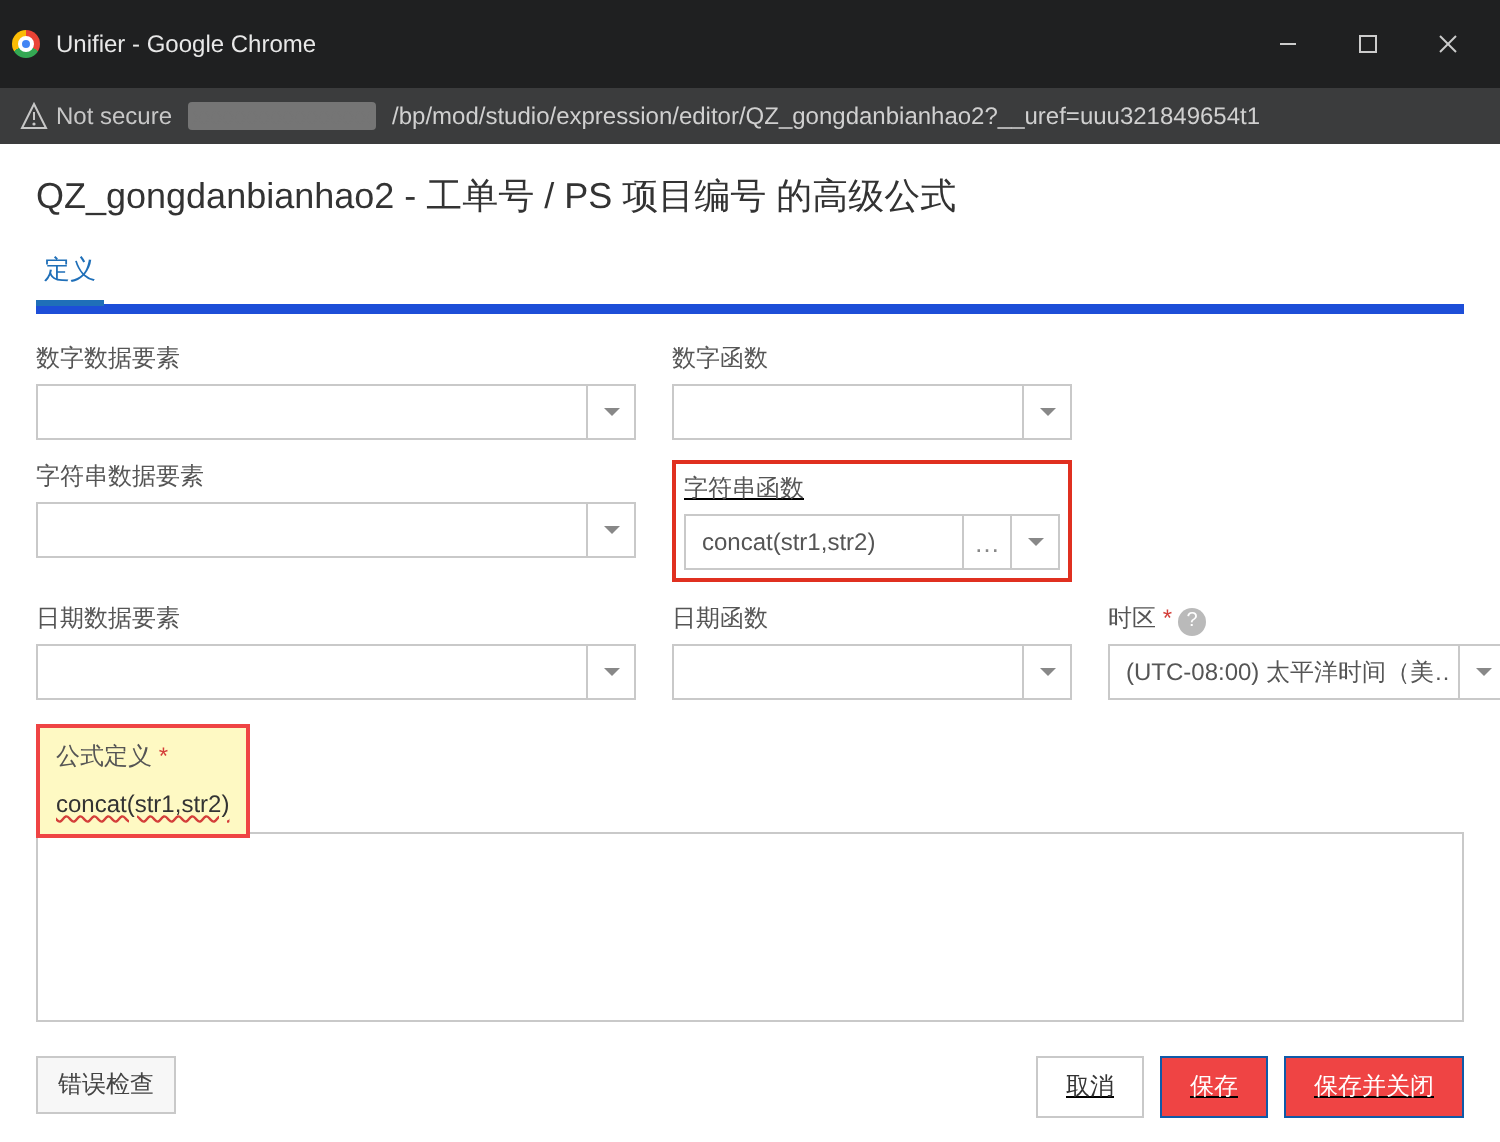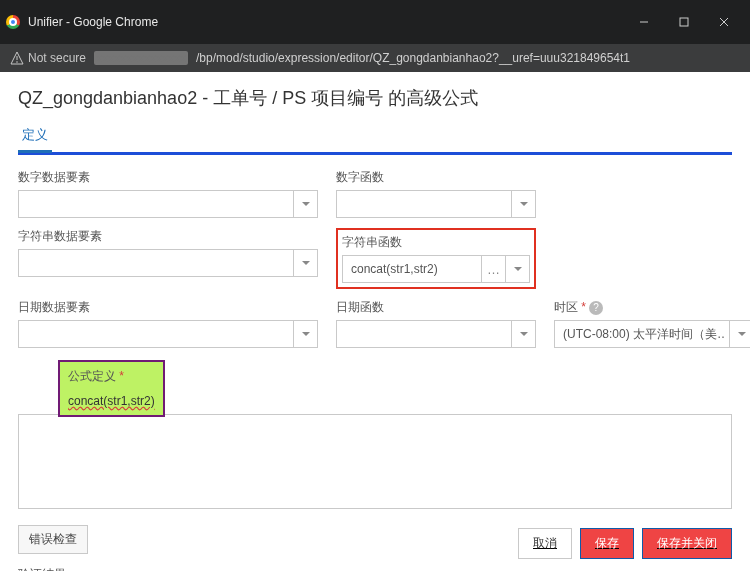--- a/index.html
+++ b/index.html
@@ -14,41 +14,41 @@
 .winbtn svg { stroke: #ccc; }
 
 
 .addrbar { height: 28px; background: #3b3c3d; color: #c7c7c7; display: flex; align-items: center; padding: 0 10px; font-size: 12px; gap: 8px; }
 .addrbar .warn { display:flex; align-items:center; gap:4px; }
 .addrbar .urlhost { background:#757575; color:#757575; border-radius:2px; padding:0 2px; }
 
 
 .page { padding: 14px 18px 10px 18px; }
 .page-title { font-size: 18px; color: #333; margin-bottom: 10px; font-weight: 400; }
-.tabs { border-bottom: 3px solid #1d4ed8; margin-bottom: 14px; }
+.tabs { border-bottom: 5px solid #1d4ed8; margin-bottom: 14px; }
 .tab { display:inline-block; padding: 6px 4px; font-size: 13px; color: #1f6fb8; border-bottom: 3px solid #1f6fb8; margin-bottom:-1px; }
 
 .grid { display: grid; grid-template-columns: 300px 200px 200px; column-gap: 18px; row-gap: 10px; }
 .field label { display:block; font-size: 12px; color: #555; margin-bottom: 4px; }
 .req { color: #d43f3a; }
 .help { display:inline-block; width:14px; height:14px; border-radius:50%; background:#bababa; color:#fff; font-size:10px; line-height:14px; text-align:center; margin-left:3px; }
 
 .select, .combo { position: relative; }
 .select input, .combo input { width: 100%; height: 28px; border: 1px solid #c9c9c9; padding: 0 28px 0 8px; font-size: 12px; color:#555; background:#fff; }
 .caret { position:absolute; top:1px; right:1px; bottom:1px; width:24px; border-left:1px solid #c9c9c9; display:flex; align-items:center; justify-content:center; background:#fff; }
 .caret:after { content:""; border:4px solid transparent; border-top-color:#888; margin-top:4px; }
 .combo .dots { position:absolute; top:1px; right:25px; bottom:1px; width:24px; display:flex; align-items:center; justify-content:center; color:#888; font-size:13px; border-left:1px solid #c9c9c9; background:#fff; }
 .combo input { padding-right: 54px; }
 
 .row1 { grid-column: 1 / 2; }
 .col2span { grid-column: 2 / 3; }
 .col3span { grid-column: 3 / 4; }
 
 .formula-wrap { margin-top: 12px; }
-.formula-label-box { border: 2px solid #701a75; padding: 6px 8px; display:inline-block; margin-bottom:-2px; position:relative; z-index:2; background:#bef264;margin-left:40px; }
+.formula-label-box { border: 2px solid #ef4444; padding: 6px 8px; display:inline-block; margin-bottom:-2px; position:relative; z-index:2; background:#fef9c3; }
 .formula-label-box label { font-size:12px; color:#555; display:block; margin-bottom:6px; }
 .formula-val { font-size:12px; color:#333; text-decoration: underline; text-decoration-color:#d43f3a; text-decoration-style: wavy; }
 .formula-area { width:100%; height:95px; border:1px solid #c9c9c9; resize:none; font-size:12px; padding:6px; margin-top:-1px; }
 
 .errbtn { margin-top:12px; margin-bottom:8px; }
 .errbtn button { border:1px solid #c9c9c9; background:#f7f7f7; padding:5px 10px; font-size:12px; color:#444; }
 
 .resultlbl { font-size:12px; color:#555; margin-bottom:4px;margin-top:12px; }
 .resultarea { width:100%; height:42px; border:1px solid #c9c9c9; background:#fff; }
 
@@ -121,21 +121,21 @@
     </div>
     <div></div>
 
     <div class="field row1">
       <label>字符串数据要素</label>
       <div class="select">
         <input value="" style="">
         <span class="caret"></span>
       </div>
     </div>
-    <div class="field" style="grid-column:2/3;">
+    <div class="field" style="grid-column:2/3;text-decoration:underline;">
       <div class="strfunc-hi">
         <label>字符串函数</label>
         <div class="combo">
           <input value="concat(str1,str2)" style="">
           <span class="dots">…</span>
           <span class="caret"></span>
         </div>
       </div>
     </div>
     <div></div>

